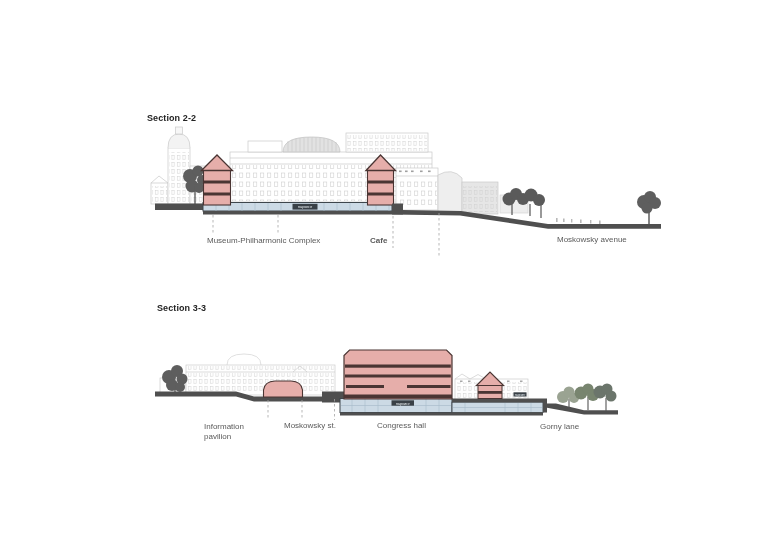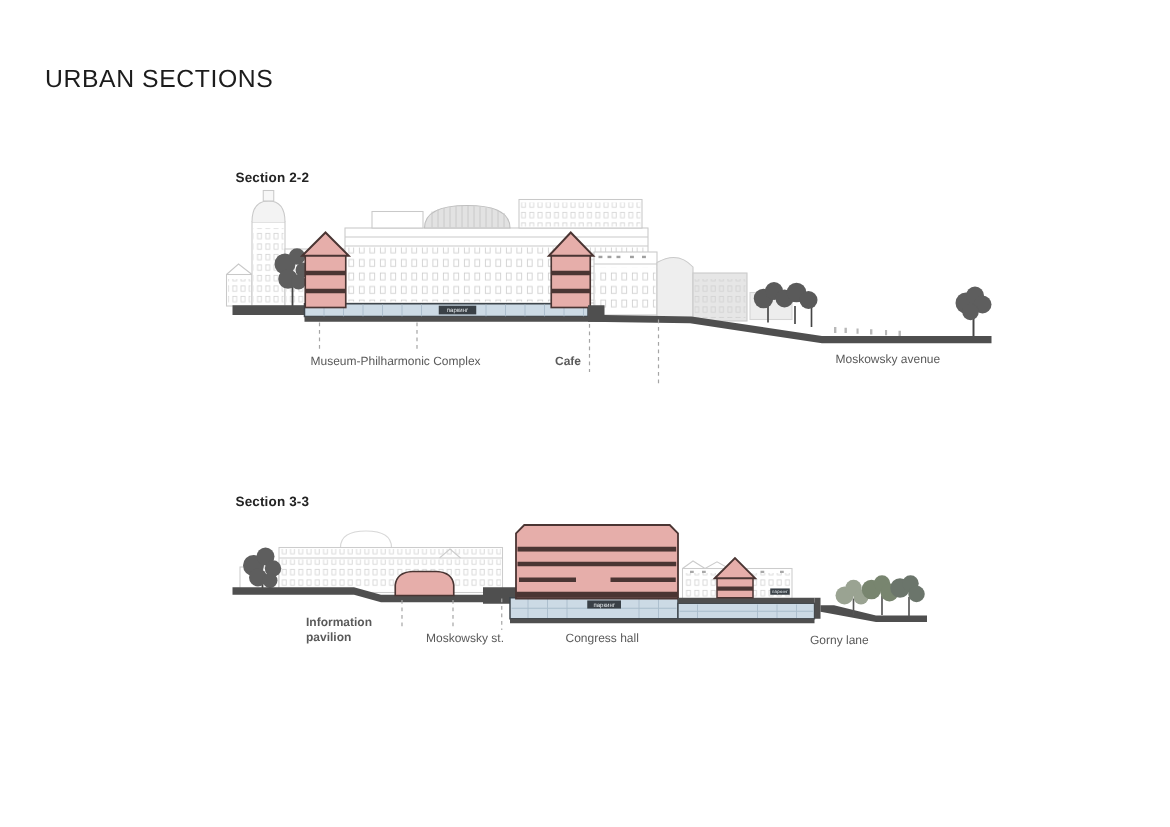--- a/index.html
+++ b/index.html
@@ -1,37 +1,36 @@
 <!DOCTYPE html>
 <html><head>
 <meta charset="utf-8">
 <style>
   html,body{margin:0;padding:0;background:#fff;}
   #page{position:relative;width:780px;height:551px;background:#ffffff;overflow:hidden;
         font-family:"Liberation Sans","DejaVu Sans",sans-serif;}
   .title{position:absolute;left:30px;top:44px;font-size:16.5px;letter-spacing:.4px;color:#1c1c1c;}
   .sec-label{position:absolute;font-weight:bold;font-size:9px;color:#232323;letter-spacing:.1px;}
-  .sec-label.s22{left:157px;top:113px;}
-  .sec-label.s33{left:157px;top:329px;}
+  .sec-label.s22{left:147px;top:113px;}
+  .sec-label.s33{left:157px;top:303px;}
   .anno{position:absolute;font-size:8px;color:#5a5a5a;line-height:9.5px;}
   .anno.museum{left:207px;top:236px;text-align:center;}
   .anno.cafe{left:370px;top:236px;font-weight:bold;}
   .anno.moskowsky{left:557px;top:235px;}
-  .anno.infopav{left:204px;top:410px;white-space:pre-line;font-weight:bold;}
+  .anno.infopav{left:204px;top:422px;white-space:pre-line;}
   .anno.zamkovaya{left:284px;top:421px;}
   .anno.congress{left:377px;top:421px;}
   .anno.gorny{left:540px;top:422px;}
   svg{position:absolute;left:0;top:0;}
 </style>
 </head>
 <body>
 
 <div id="page">
 
-  <div class="title">URBAN SECTIONS</div>
 
   <div class="sec-label s22">Section 2-2</div>
   <div class="sec-label s33">Section 3-3</div>
 
   <svg width="780" height="551" viewBox="0 0 780 551">
     <defs>
       <pattern id="winA" width="7" height="9" patternUnits="userSpaceOnUse">
         <rect x="1.6" y="2" width="3.2" height="4.6" fill="none" stroke="#cccccc" stroke-width="0.55"></rect>
       </pattern>
       <pattern id="winB" width="5.5" height="7" patternUnits="userSpaceOnUse">

